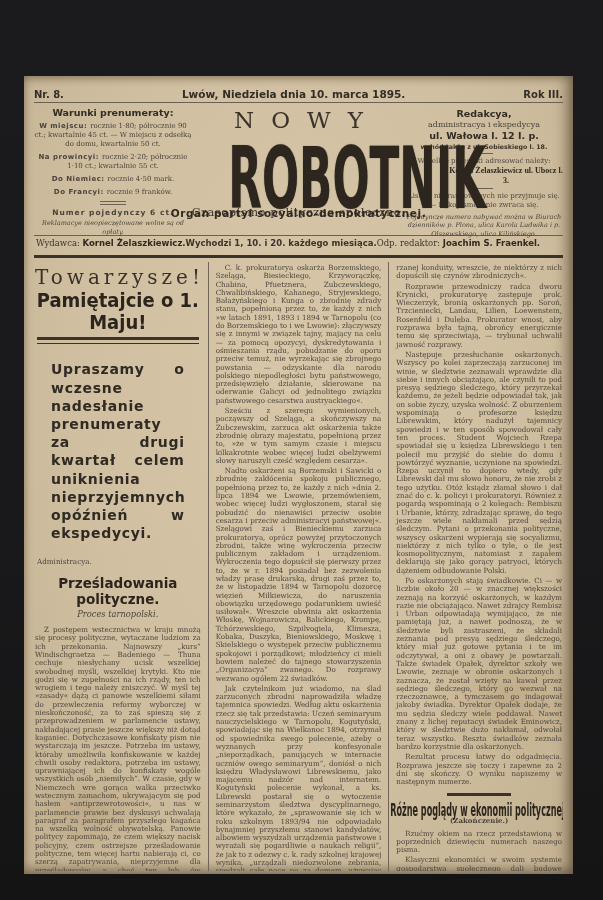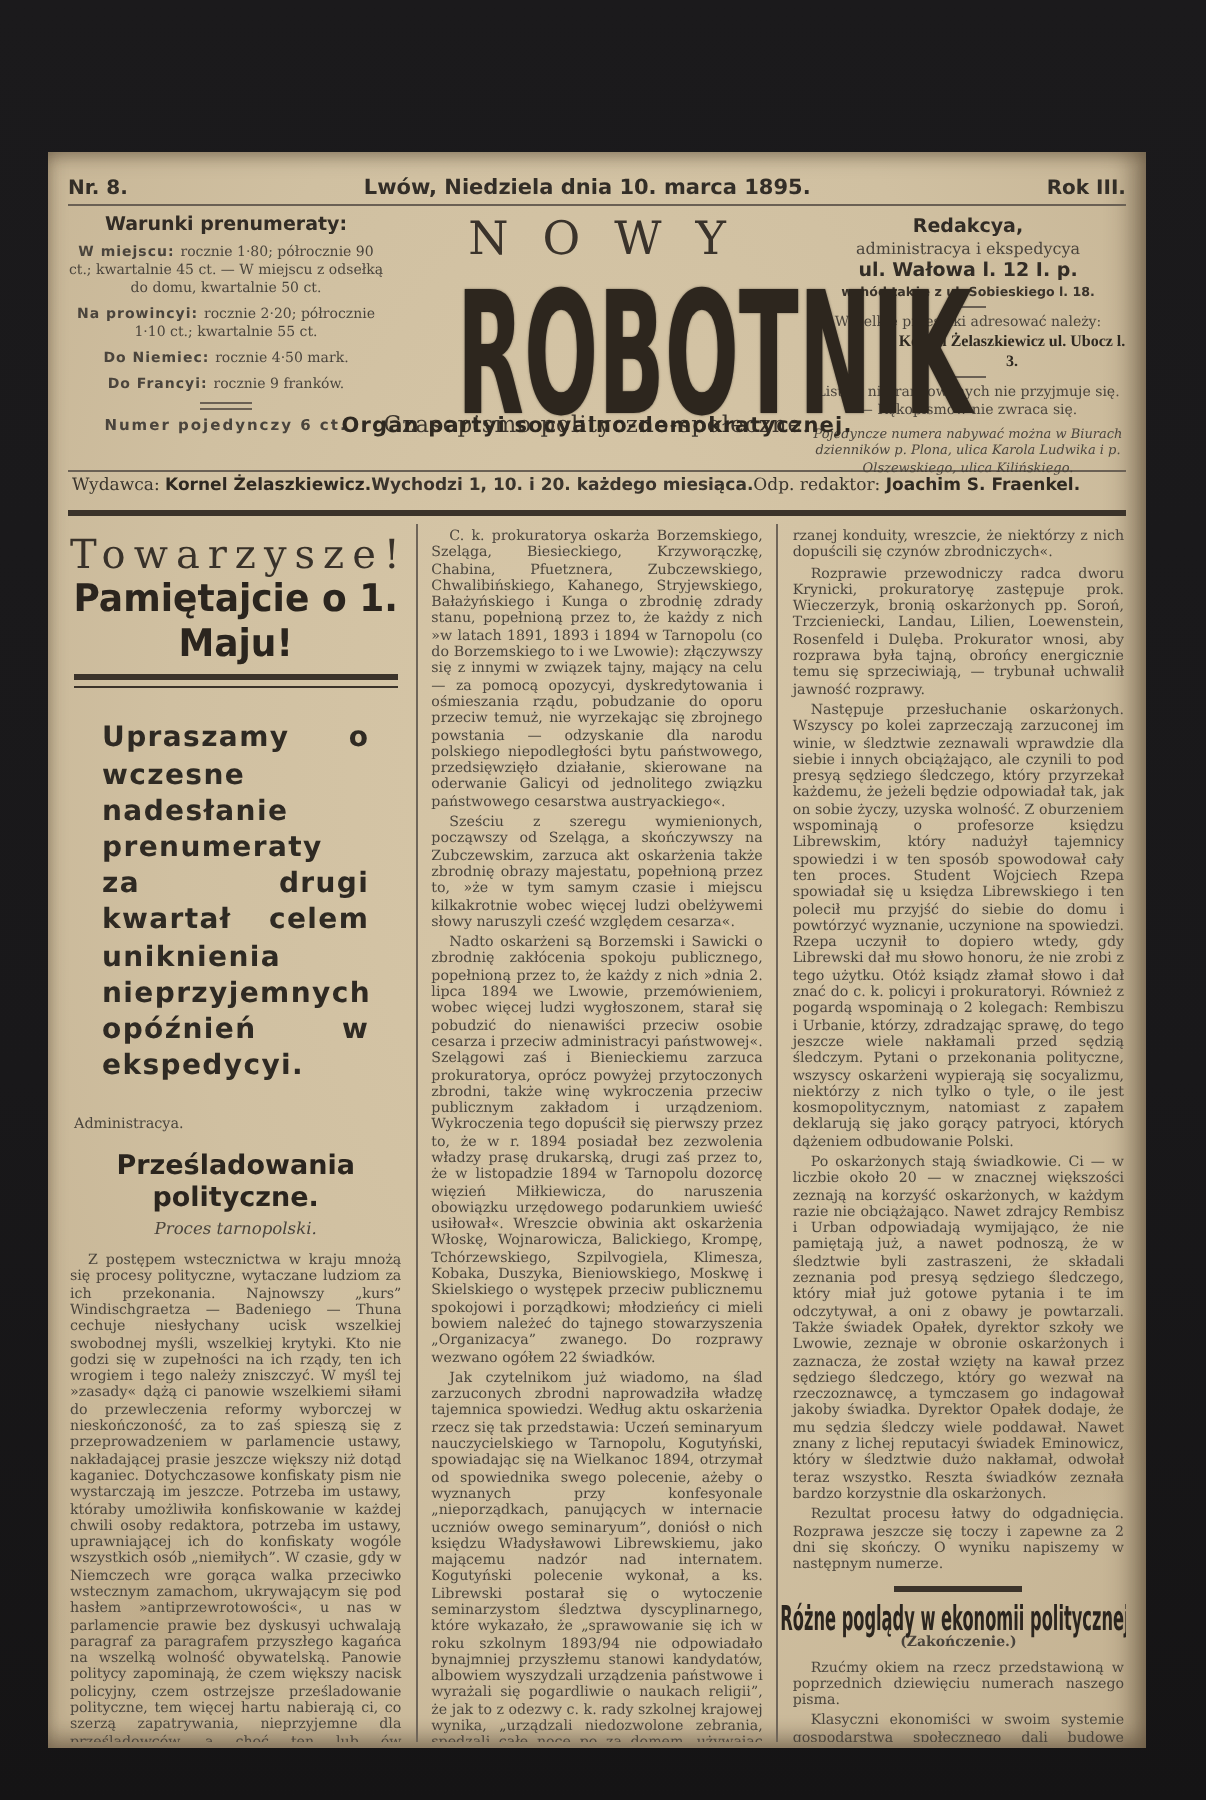--- a/index.html
+++ b/index.html
@@ -94,20 +94,21 @@
     <div class="side-block">
       <div class="sub-title">Warunki prenumeraty:</div>
       <div>
           <p class="sub-item"><span class="lead">W miejscu: </span>rocznie 1·80; półrocznie 90 ct.; kwartalnie 45 ct. — W miejscu z odsełką do domu, kwartalnie 50 ct.</p>
           <p class="sub-item"><span class="lead">Na prowincyi: </span>rocznie 2·20; półrocznie 1·10 ct.; kwartalnie 55 ct.</p>
           <p class="sub-item"><span class="lead">Do Niemiec: </span>rocznie 4·50 mark.</p>
           <p class="sub-item"><span class="lead">Do Francyi: </span>rocznie 9 franków.</p>
         </div>
       <div class="orn"></div>
       <div class="sub-single">Numer pojedynczy 6 ct.</div>
+      <div class="sub-note">Reklamacye nieopieczętowane wolne są od opłaty.</div>
     </div>
 
     <div class="center-block">
       <div class="nowy">NOWY</div>
       <div class="robotnik-wrap">
         <span class="robotnik">ROBOTNIK</span>
       </div>
       <div class="mast-sub1">Czasopismo polityczno-społeczne.</div>
       <div class="mast-sub2">Organ partyi socyalno-demokratycznej.</div>
     </div>

